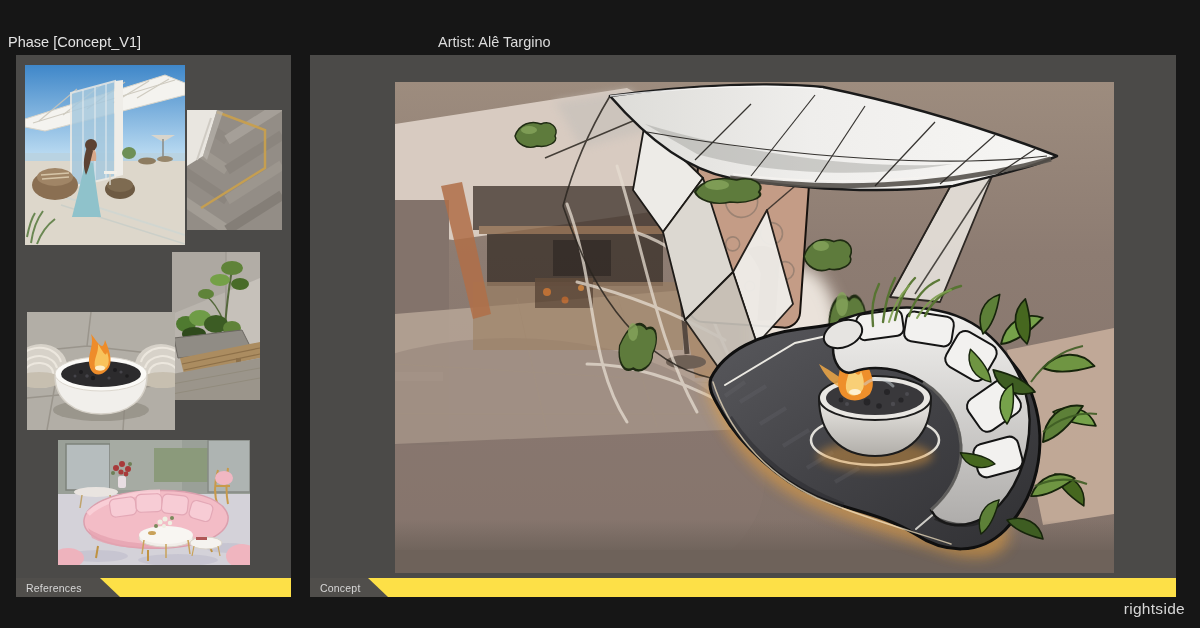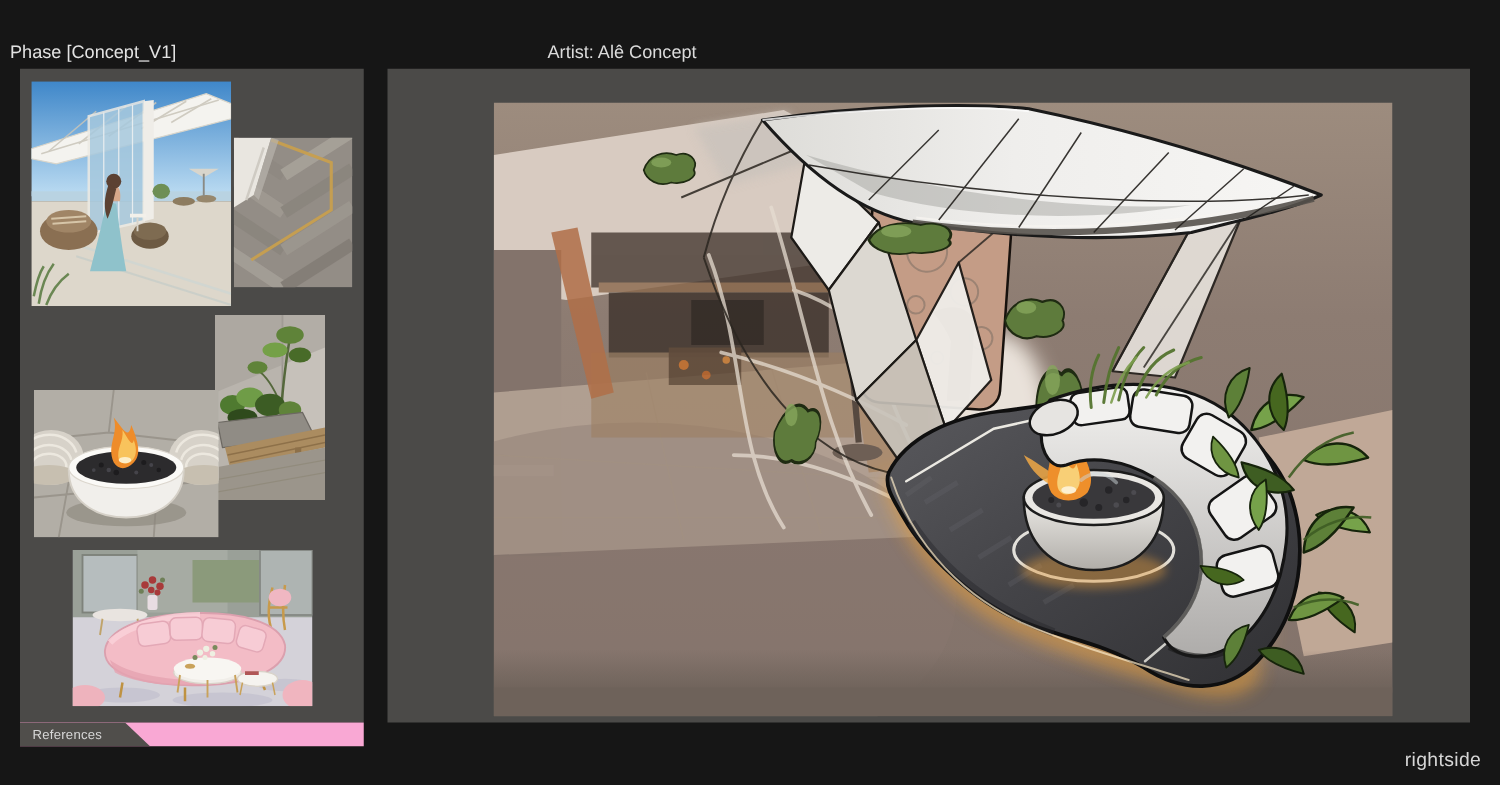--- a/index.html
+++ b/index.html
@@ -13,37 +13,37 @@
   .concept{left:310px;width:866px;height:523px;}
   figure{margin:0;padding:0;}
   .thumb{position:absolute;overflow:hidden;}
   .thumb svg,.artwork svg{display:block;width:100%;height:100%;}
   .t1{left:9px;top:10px;width:160px;height:180px;}
   .t2{left:171px;top:55px;width:95px;height:120px;}
   .t3{left:156px;top:197px;width:88px;height:148px;}
   .t4{left:11px;top:257px;width:148px;height:118px;}
   .t5{left:42px;top:385px;width:192px;height:125px;}
   .artwork{position:absolute;left:85px;top:27px;width:719px;height:491px;}
-  .tabbar{position:absolute;top:578px;height:19px;background:#f9a8d4;}
+  .tabbar{position:absolute;top:578px;height:19px;background:#fde047;}
   .refs-bar{left:16px;width:275px;}
   .concept-bar{left:310px;width:866px;}
   .tab{height:19px;background:#504e4b;display:flex;align-items:center;
        clip-path:polygon(0 0,calc(100% - 20px) 0,100% 100%,0 100%);
        padding:0 26px 0 10px;box-sizing:border-box;font-size:10.5px;color:#d7d7d7;letter-spacing:.2px;}
   .tab-refs{width:104px;}
   .tab-concept{width:78px;}
   .brand{position:absolute;right:15px;top:600px;font-size:15.5px;color:#d6d6d6;letter-spacing:.3px;}
 </style>
 </head>
 <body>
 
 <div id="app">
 
   <div class="hdr-phase">Phase [Concept_V1]</div>
-  <div class="hdr-artist">Artist: Alê Concept</div>
+  <div class="hdr-artist">Artist: Alê Targino</div>
 
   <section class="panel refs">
 
     <figure class="thumb t1" title="Rooftop terrace with white canopy, glass pavilion and seated woman overlooking the sea">
       <svg viewBox="0 0 160 180" preserveAspectRatio="none">
         <defs>
           <linearGradient id="sky1" x1="0" y1="0" x2="0" y2="1">
             <stop offset="0" stop-color="#3f87c9"></stop>
               <stop offset="1" stop-color="#bcdcf2"></stop>
           </linearGradient>
@@ -512,15 +512,20 @@
         </g>
         <g stroke="#3f5d24" stroke-width="2" fill="none" opacity=".9">
           <path d="M636,300 C650,280 668,268 688,264"></path>
           <path d="M648,350 C664,336 684,330 702,332"></path>
           <path d="M640,404 C658,396 676,396 692,402"></path>
         </g>
       </svg>
     </figure>
   </section>
 
+  <div class="tabbar concept-bar">
+    <div class="tab tab-concept">
+      <span>Concept</span>
+    </div>
+  </div>
 
   <div class="brand">rightside</div>
 </div>
 
 </body></html>

